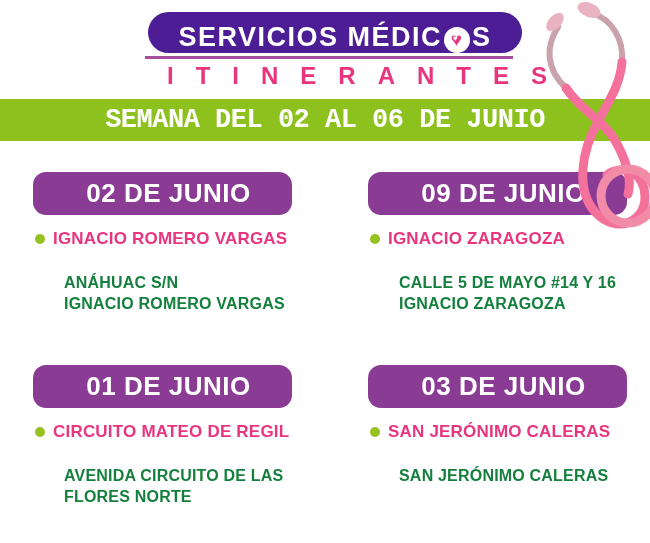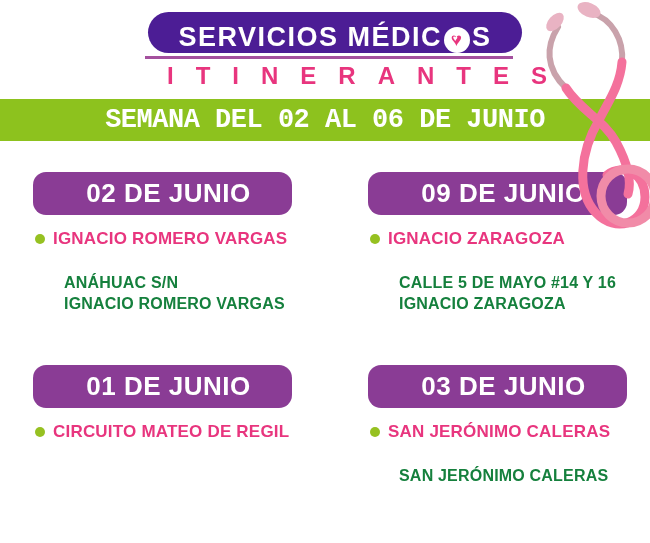--- a/index.html
+++ b/index.html
@@ -112,20 +112,22 @@
   </div>
 </div>
 
 <div class="card c3">
   <div class="date-box">01 DE JUNIO</div>
   <div class="loc-row">
     <span class="bullet"></span>
     <span class="loc">CIRCUITO MATEO DE REGIL</span>
   </div>
   <div class="addr">
+    <div>AVENIDA CIRCUITO DE LAS</div>
+    <div>FLORES NORTE</div>
   </div>
 </div>
 
 <div class="card c4">
   <div class="date-box">03 DE JUNIO</div>
   <div class="loc-row">
     <span class="bullet"></span>
     <span class="loc">SAN JERÓNIMO CALERAS</span>
   </div>
   <div class="addr">

